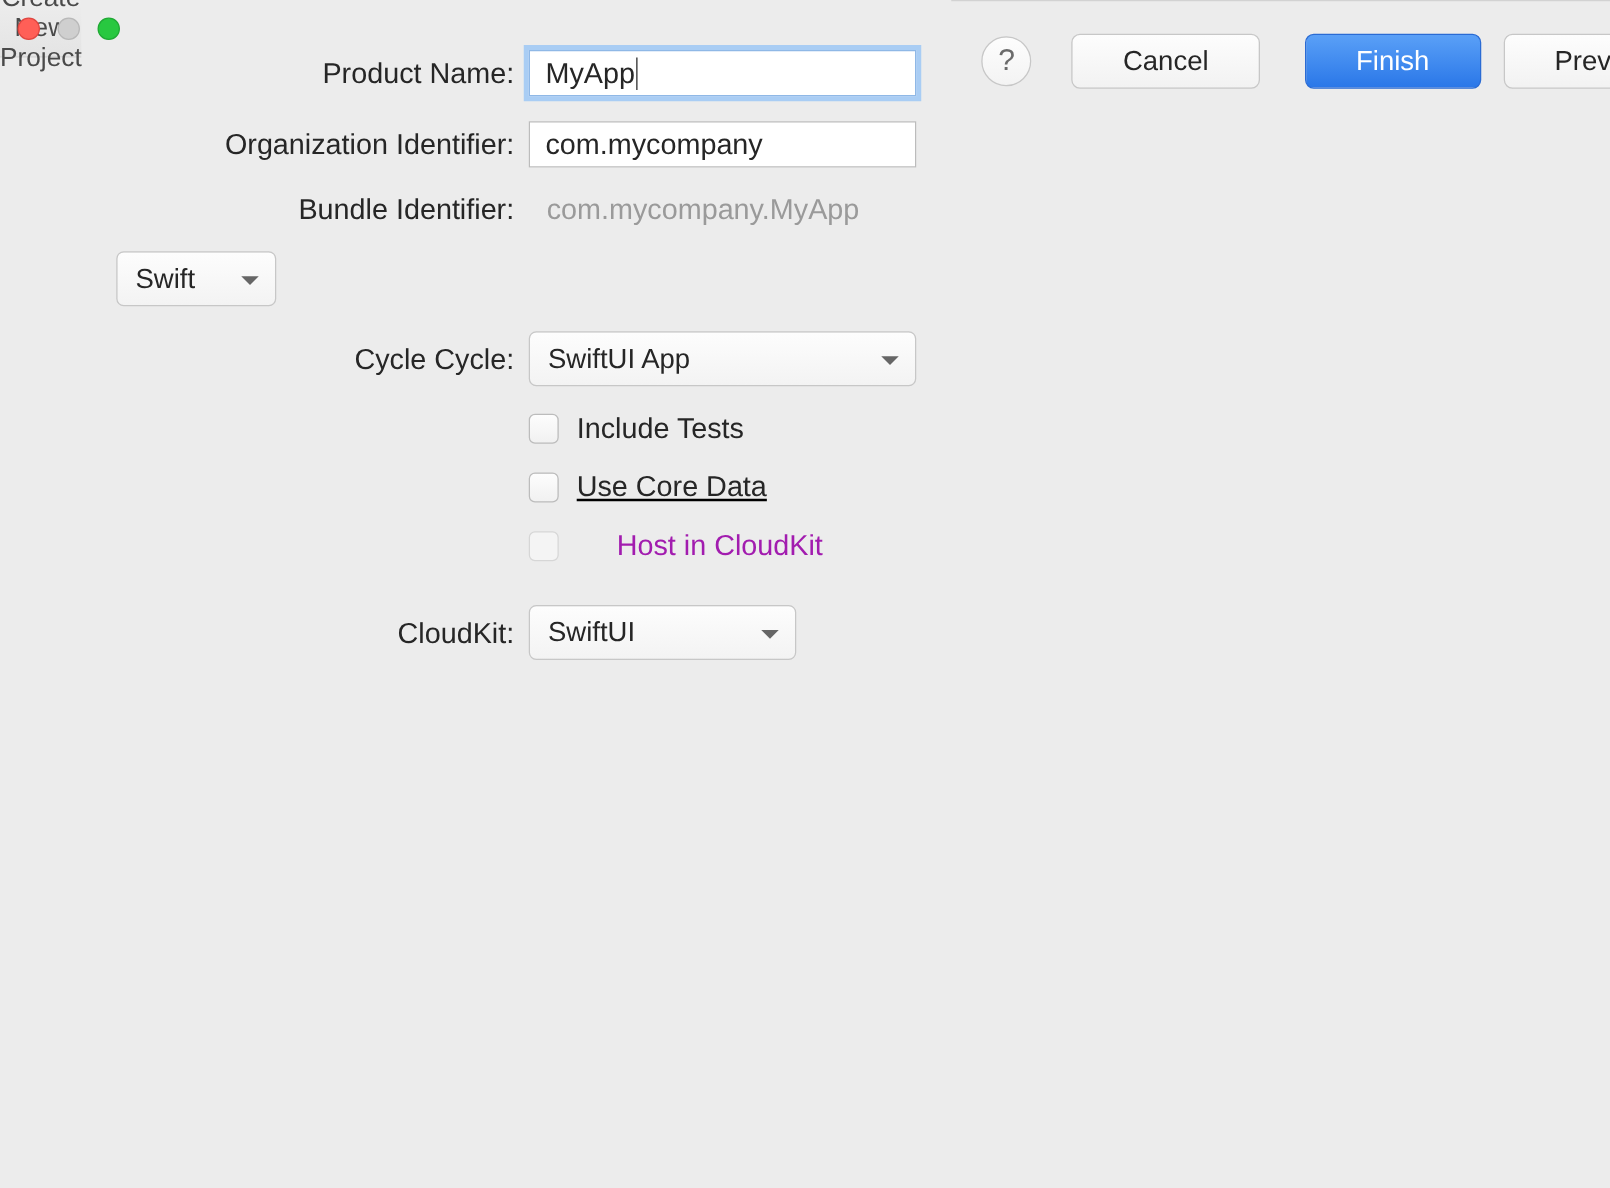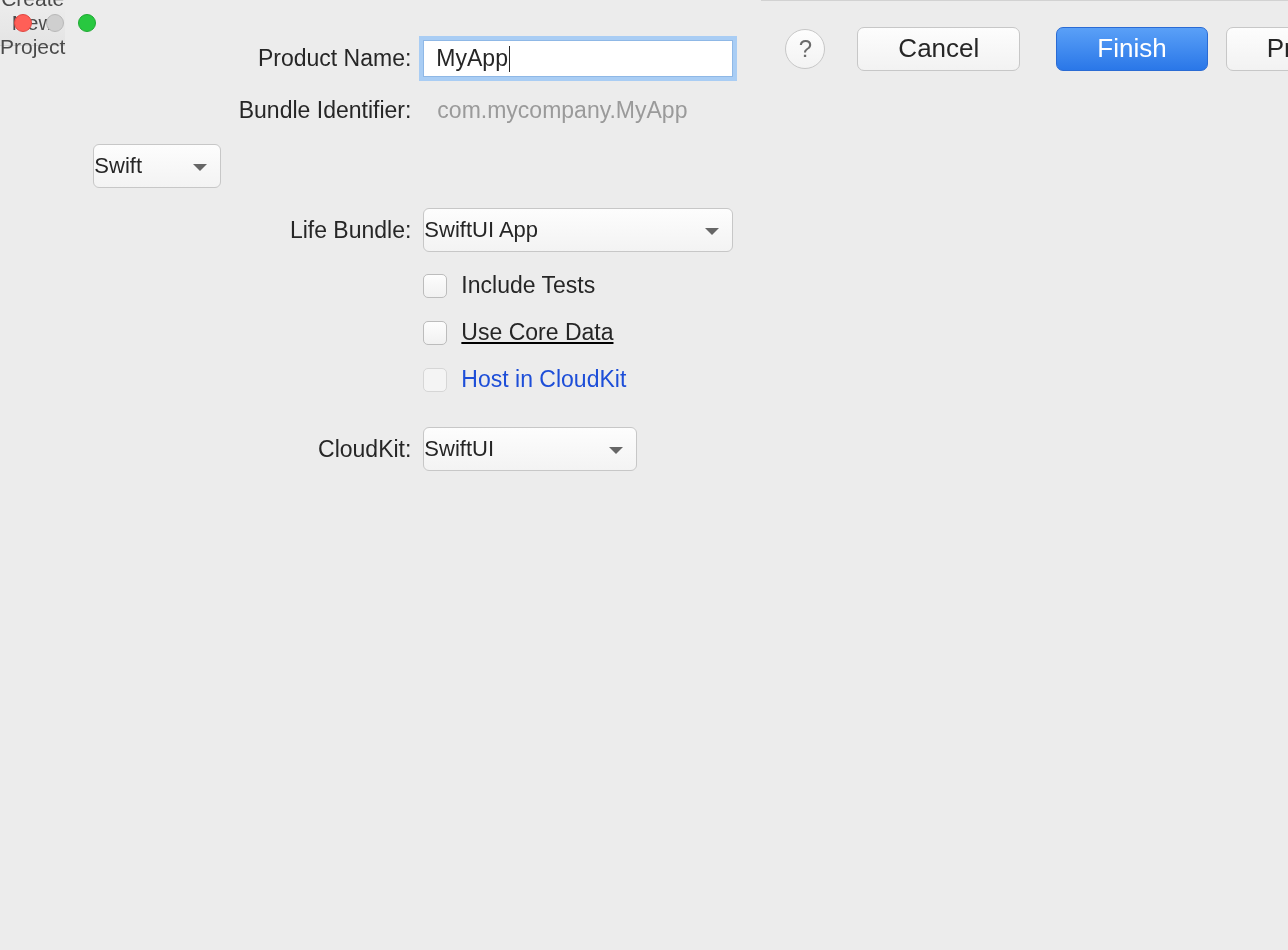--- a/index.html
+++ b/index.html
@@ -103,21 +103,21 @@
     color: #9a9a9a;
     padding-left: 14px;
   }
   .select {
     height: 44px;
     border: 1px solid #c7c7c7;
     border-radius: 6px;
     background: linear-gradient(#fdfdfd, #f3f3f3);
     font-size: 22px;
     color: #262626;
-    padding: 0 44px 0 0;
+    padding: 0 44px 0 14px;
     display: flex;
     align-items: center;
     position: relative;
     cursor: default;
   }
   .select .chev {
     position: absolute;
     right: 12px;
     top: 50%;
     transform: translateY(-50%);
@@ -135,21 +135,21 @@
     background: linear-gradient(#fdfdfd, #f1f1f1);
   }
   .checkbox.disabled {
     border: 1px solid #d6d6d6;
     background: #f4f4f4;
   }
   .cb-label {
     font-size: 23px;
     color: #262626;
   }
-  .cb-label.disabled { color: #1d4ed8; }
+  .cb-label.disabled { color: #a21caf; margin-left: 32px; }
   .footer {
     height: 96px;
     border-top: 1px solid #d2d2d2;
     display: flex;
     align-items: center;
     padding: 0 24px;
     gap: 18px;
   }
   .help-btn {
     width: 40px; height: 40px;
@@ -158,21 +158,21 @@
     background: linear-gradient(#fdfdfd,#f3f3f3);
     display:flex; align-items:center; justify-content:center;
     font-size: 24px; color:#6b6b6b;
     margin-right: 14px;
   }
   .btn {
     height: 44px;
     border: 1px solid #c7c7c7;
     border-radius: 7px;
     background: linear-gradient(#fdfdfd,#f2f2f2);
-    font-size: 26px;
+    font-size: 22px;
     color: #262626;
     padding: 0 40px;
     display:flex; align-items:center; justify-content:center;
     cursor: default;
   }
   .btn.primary {
     background: linear-gradient(#5aa0f7,#2a77e8);
     border: 1px solid #2a6bd4;
     color: #fff;
   }
@@ -198,20 +198,28 @@
     <div class="form-row">
       <div class="label-col">Product Name:</div>
       <div class="field-col">
         <div class="input-like focused text-input" style="display:flex;align-items:center;">
           <span>MyApp</span>
             <span class="caret"></span>
         </div>
       </div>
     </div>
 
+    <div class="form-row">
+      <div class="label-col">Organization Identifier:</div>
+      <div class="field-col">
+        <div class="input-like">
+          <span>com.mycompany</span>
+        </div>
+      </div>
+    </div>
 
     <div class="form-row">
       <div class="label-col">Bundle Identifier:</div>
       <div class="field-col">
         <span class="readonly-text">com.mycompany.MyApp</span>
       </div>
     </div>
 
     <div class="form-row">
       <div class="field-col">
@@ -220,21 +228,21 @@
           <span class="chev">
             <svg class="chev-svg" width="16" height="10" viewBox="0 0 16 10">
                 <path d="M1 1 L8 8 L15 1 Z"></path>
               </svg>
           </span>
         </div>
       </div>
     </div>
 
     <div class="form-row">
-      <div class="label-col">Life Bundle:</div>
+      <div class="label-col">Cycle Cycle:</div>
       <div class="field-col">
         <div class="select" style="min-width:310px;">
           <span>SwiftUI App</span>
           <span class="chev">
             <svg class="chev-svg" width="16" height="10" viewBox="0 0 16 10">
                 <path d="M1 1 L8 8 L15 1 Z"></path>
               </svg>
           </span>
         </div>
       </div>

